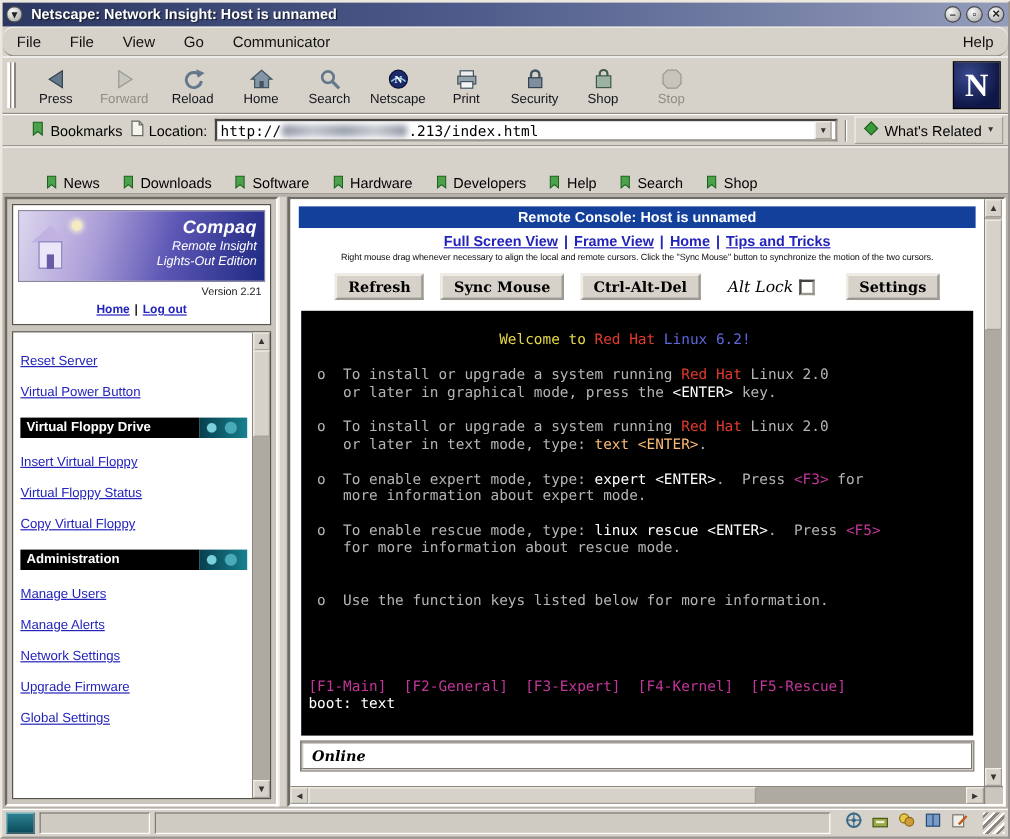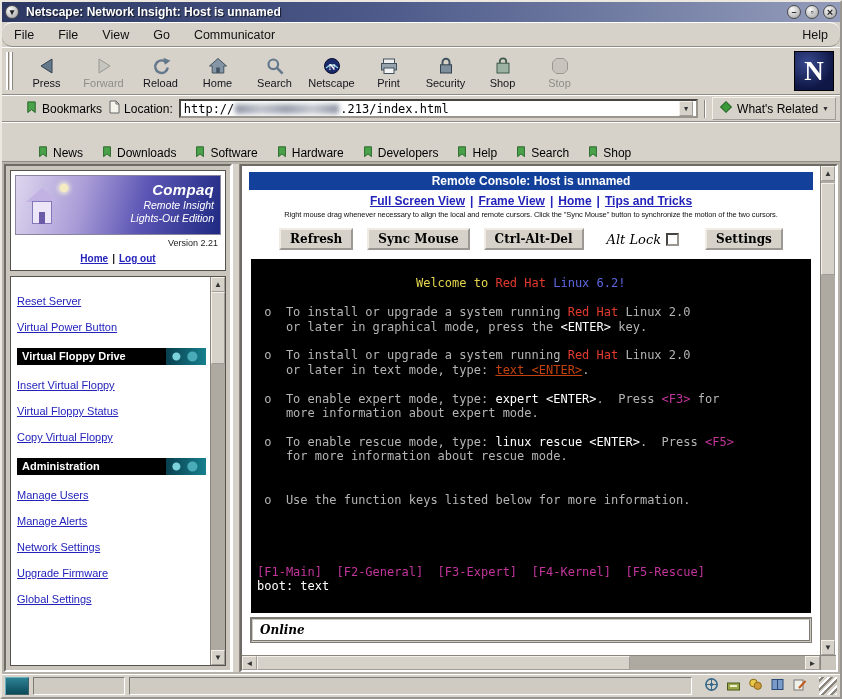--- a/index.html
+++ b/index.html
@@ -446,21 +446,21 @@
         </div>
 
         <div class="console">
             <div class="cline">&nbsp;</div>
             <div class="cline"><span style="color: rgb(229, 214, 75);">                      Welcome to </span><span style="color: rgb(226, 58, 46);">Red Hat</span><span style="color: rgb(93, 103, 224);"> Linux 6.2!</span></div>
             <div class="cline">&nbsp;</div>
             <div class="cline"><span style="color: rgb(180, 180, 180);"> o  To install or upgrade a system running </span><span style="color: rgb(226, 58, 46);">Red Hat</span><span style="color: rgb(180, 180, 180);"> Linux 2.0</span></div>
             <div class="cline"><span style="color: rgb(180, 180, 180);">    or later in graphical mode, press the </span><span style="color: rgb(255, 255, 255);">&lt;ENTER&gt;</span><span style="color: rgb(180, 180, 180);"> key.</span></div>
             <div class="cline">&nbsp;</div>
             <div class="cline"><span style="color: rgb(180, 180, 180);"> o  To install or upgrade a system running </span><span style="color: rgb(226, 58, 46);">Red Hat</span><span style="color: rgb(180, 180, 180);"> Linux 2.0</span></div>
-            <div class="cline"><span style="color: rgb(180, 180, 180);">    or later in text mode, type: </span><span style="color: #c2410c; text-decoration: underline;">text &lt;ENTER&gt;</span><span style="color: rgb(180, 180, 180);">.</span></div>
+            <div class="cline"><span style="color: rgb(180, 180, 180);">    or later in text mode, type: </span><span style="color: #fdba74;">text &lt;ENTER&gt;</span><span style="color: rgb(180, 180, 180);">.</span></div>
             <div class="cline">&nbsp;</div>
             <div class="cline"><span style="color: rgb(180, 180, 180);"> o  To enable expert mode, type: </span><span style="color: rgb(255, 255, 255);">expert &lt;ENTER&gt;</span><span style="color: rgb(180, 180, 180);">.  Press </span><span style="color: rgb(194, 53, 155);">&lt;F3&gt;</span><span style="color: rgb(180, 180, 180);"> for</span></div>
             <div class="cline"><span style="color: rgb(180, 180, 180);">    more information about expert mode.</span></div>
             <div class="cline">&nbsp;</div>
             <div class="cline"><span style="color: rgb(180, 180, 180);"> o  To enable rescue mode, type: </span><span style="color: rgb(255, 255, 255);">linux rescue &lt;ENTER&gt;</span><span style="color: rgb(180, 180, 180);">.  Press </span><span style="color: rgb(194, 53, 155);">&lt;F5&gt;</span></div>
             <div class="cline"><span style="color: rgb(180, 180, 180);">    for more information about rescue mode.</span></div>
             <div class="cline">&nbsp;</div>
             <div class="cline">&nbsp;</div>
             <div class="cline"><span style="color: rgb(180, 180, 180);"> o  Use the function keys listed below for more information.</span></div>
             <div class="cline">&nbsp;</div>

